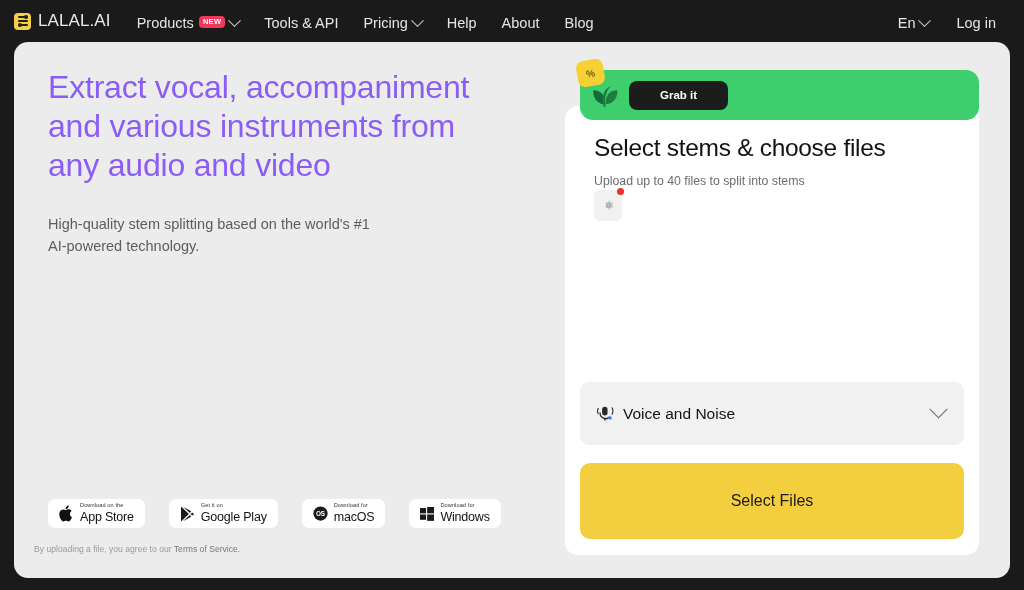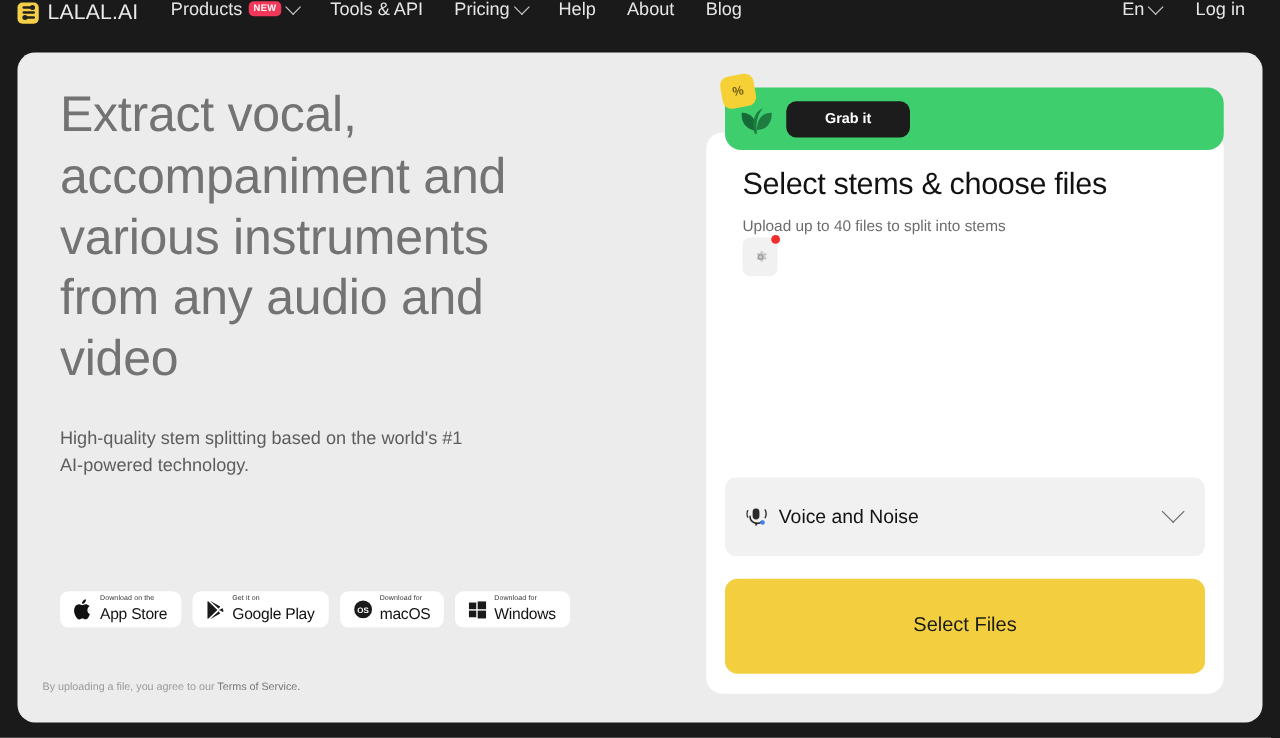--- a/index.html
+++ b/index.html
@@ -8,21 +8,21 @@
     background: #1a1a1a;
     font-family: "Liberation Sans", sans-serif;
     overflow: hidden;
   }
 
   
   .navbar {
     position: absolute; top: 0; left: 0;
     width: 1024px; height: 31px;
     background: #1a1a1a;
-    display: flex; align-items: flex-start;
+    display: flex; align-items: flex-end;
     padding: 0 14px 0 14px;
   }
   .brand {
     display: flex; align-items: center; gap: 7px;
     margin-right: 26px;
   }
   .logo-mark {
     width: 17px; height: 17px; border-radius: 4px;
     background: #f4cf47;
     position: relative; flex: none;
@@ -74,32 +74,32 @@
     background: #ececec;
     border-radius: 14px;
     overflow: hidden;
   }
 
   
   .hero {
     position: absolute; left: 34px; top: 26px; width: 430px;
   }
   .hero h1 {
-    font-size: 40px; line-height: 1.22; color: #737373;
+    font-size: 32px; line-height: 1.22; color: #8b5cf6;
     font-weight: 400; letter-spacing: -.2px;
   }
   .hero p.sub {
     margin-top: 29px;
     font-size: 14.5px; line-height: 1.5; color: #5d5d5d;
     max-width: 330px;
   }
 
   .store-row {
-    position: absolute; left: 34px; top: 431px;
-    display: flex; gap: 9px;
+    position: absolute; left: 34px; top: 457px;
+    display: flex; gap: 24px;
   }
   .store-btn {
     background: #fff; border-radius: 7px;
     height: 29px; display: flex; align-items: center;
     padding: 0 11px; gap: 6px; cursor: pointer;
   }
   .store-btn .glyph {
     display: flex; align-items: center; justify-content: center;
     flex: none;
   }

